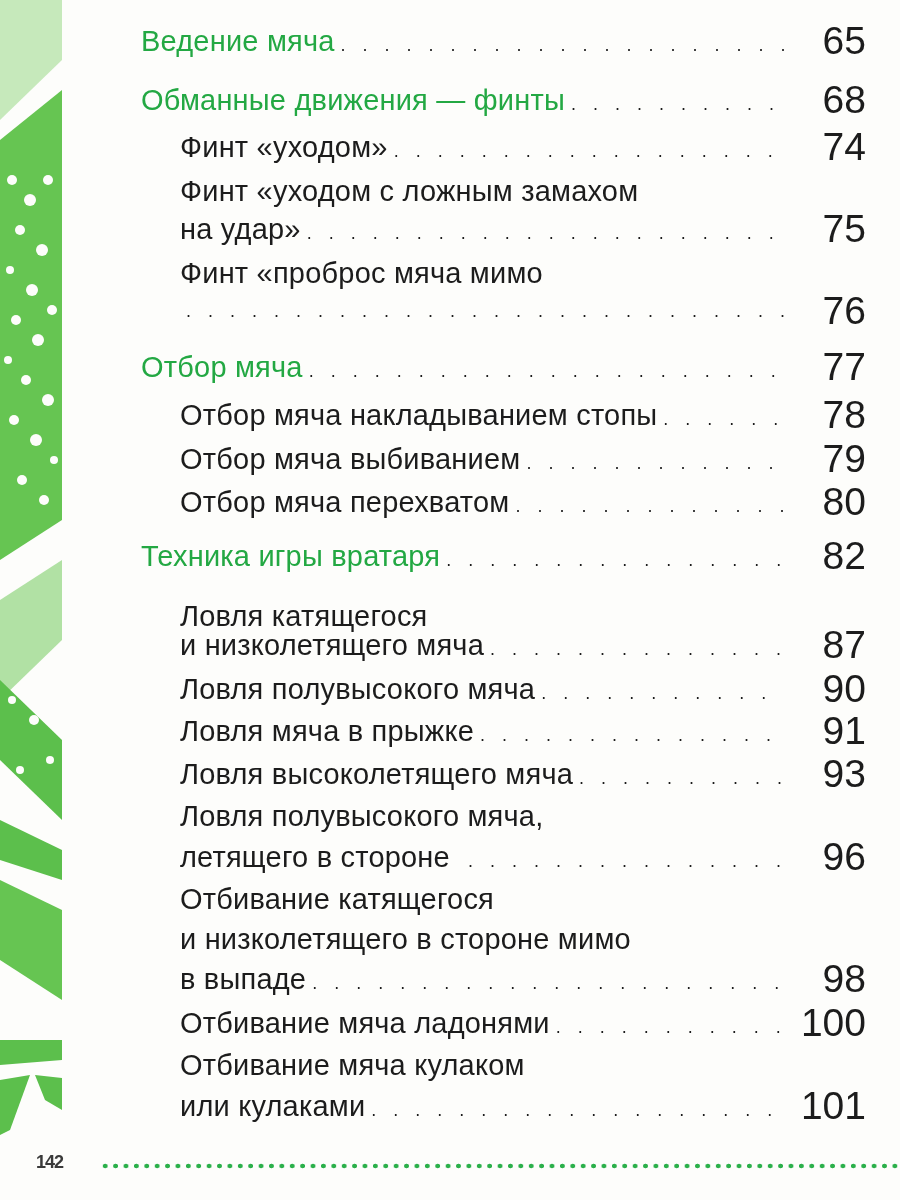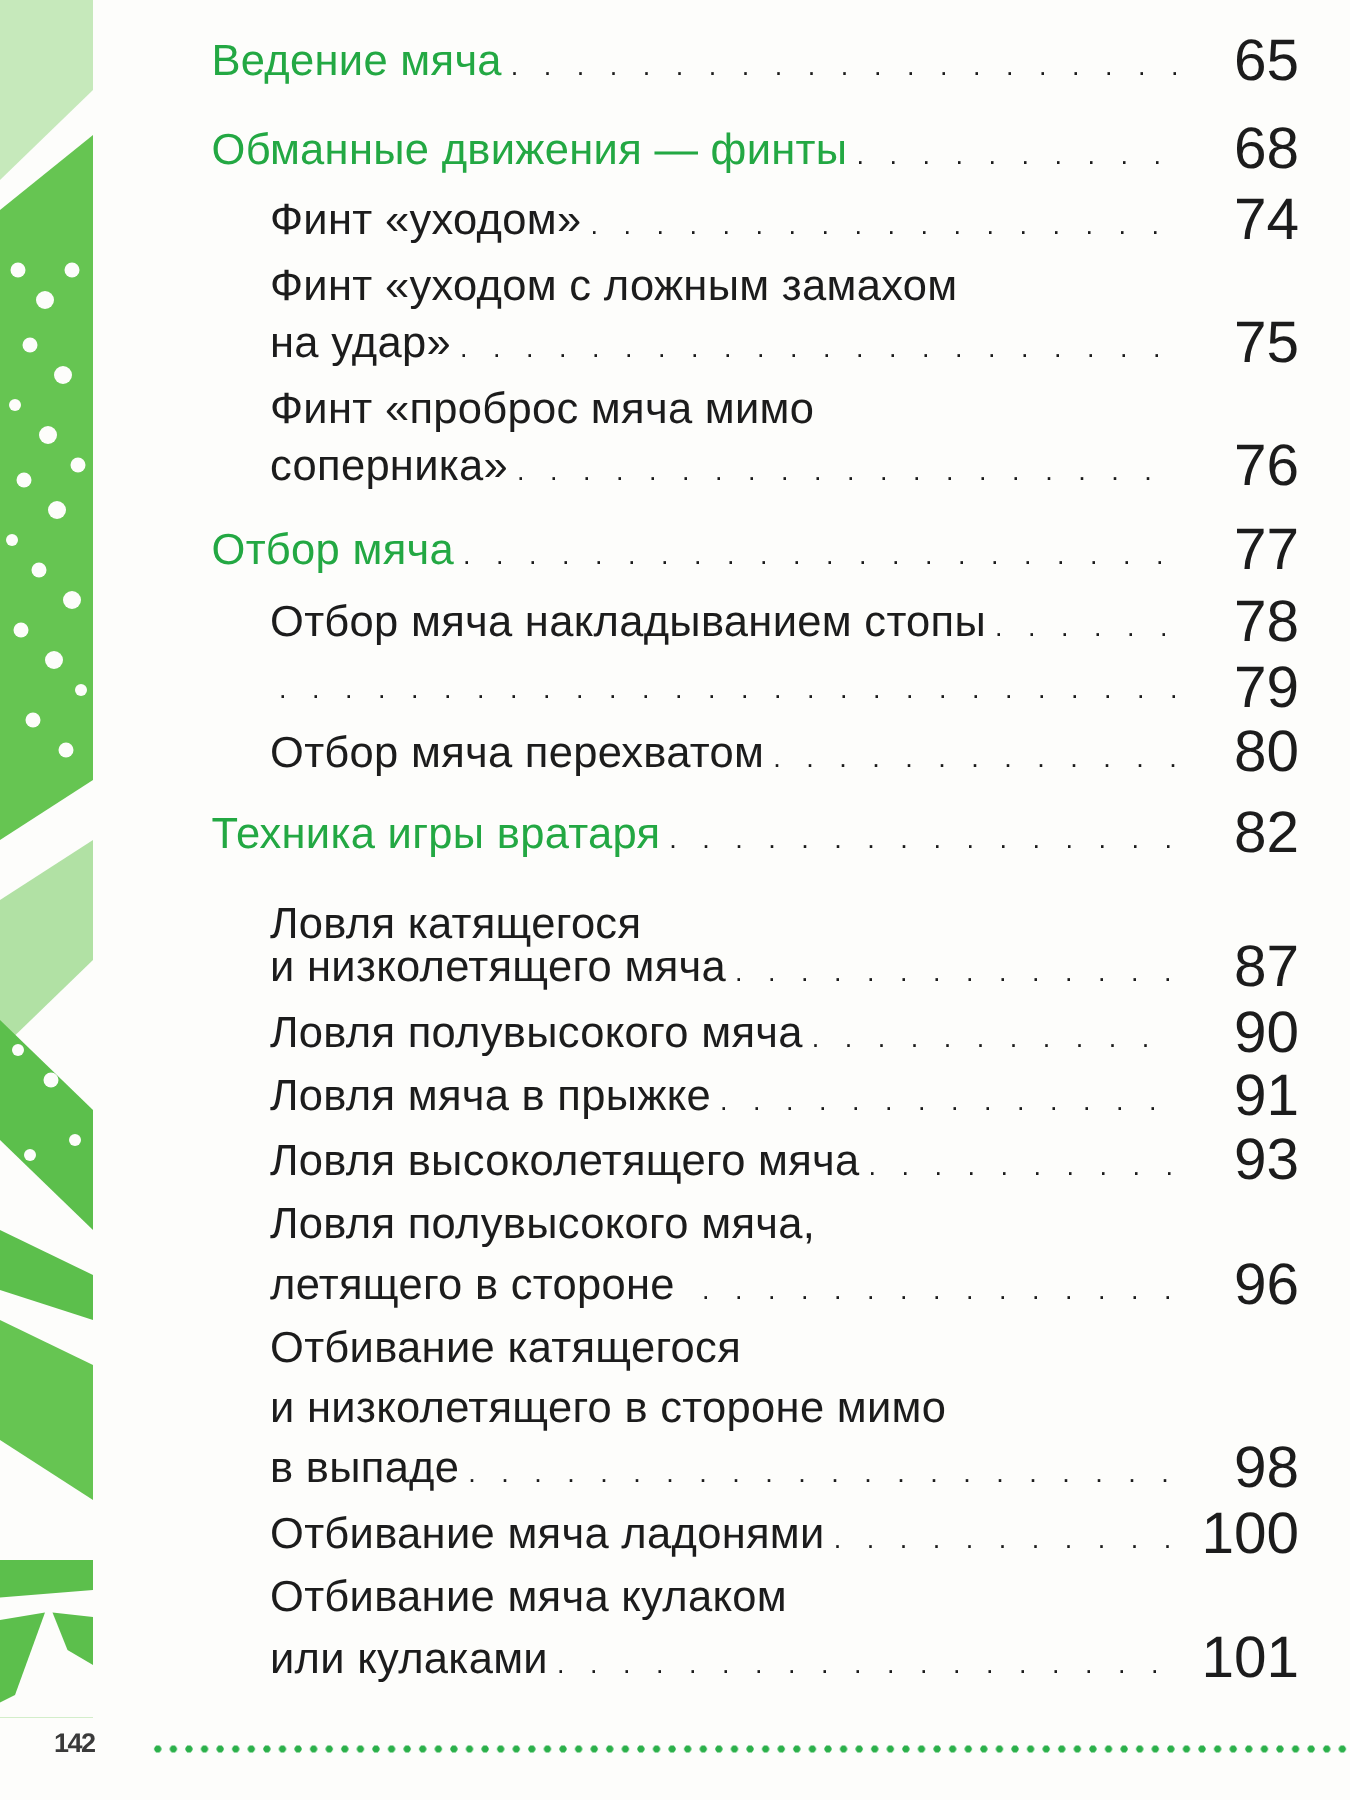--- a/index.html
+++ b/index.html
@@ -115,38 +115,38 @@
   <div class="row cont" style="top:212px; right:110px;">
     <span class="title">на удар»</span>
     <span class="leader">. . . . . . . . . . . . . . . . . . . . . . . . . . . . . . . . . . . . . . . . . . . . . . .</span>
   </div>
   <div class="page" style="top:212px;">75</div>
 
   <div class="row lvl2" style="top:256px;">
     <span class="title">Финт «проброс мяча мимо</span>
   </div>
   <div class="row cont" style="top:294px; right:110px;">
-    <span class="title">соперника»</span>
     <span class="leader">. . . . . . . . . . . . . . . . . . . . . . . . . . . . . . . . . . . . . . . . . . . . . . .</span>
   </div>
   <div class="page" style="top:294px;">76</div>
 
   <div class="row lvl1" style="top:350px; right:110px;">
     <span class="title">Отбор мяча</span>
     <span class="leader">. . . . . . . . . . . . . . . . . . . . . . . . . . . . . . . . . . . . . . . . . . . . . . .</span>
   </div>
   <div class="page" style="top:350px;">77</div>
 
   <div class="row lvl2" style="top:398px; right:110px;">
     <span class="title">Отбор мяча накладыванием стопы</span>
     <span class="leader">. . . . . . . . . . . . . . . . . . . . . . . . . . . . . . . . . . . . . . . . . . . . . . .</span>
   </div>
   <div class="page" style="top:398px;">78</div>
 
   <div class="row lvl2" style="top:442px; right:110px;">
+    <span class="title">Отбор мяча выбиванием</span>
     <span class="leader">. . . . . . . . . . . . . . . . . . . . . . . . . . . . . . . . . . . . . . . . . . . . . . .</span>
   </div>
   <div class="page" style="top:442px;">79</div>
 
   <div class="row lvl2" style="top:485px; right:110px;">
     <span class="title">Отбор мяча перехватом</span>
     <span class="leader">. . . . . . . . . . . . . . . . . . . . . . . . . . . . . . . . . . . . . . . . . . . . . . .</span>
   </div>
   <div class="page" style="top:485px;">80</div>
 

